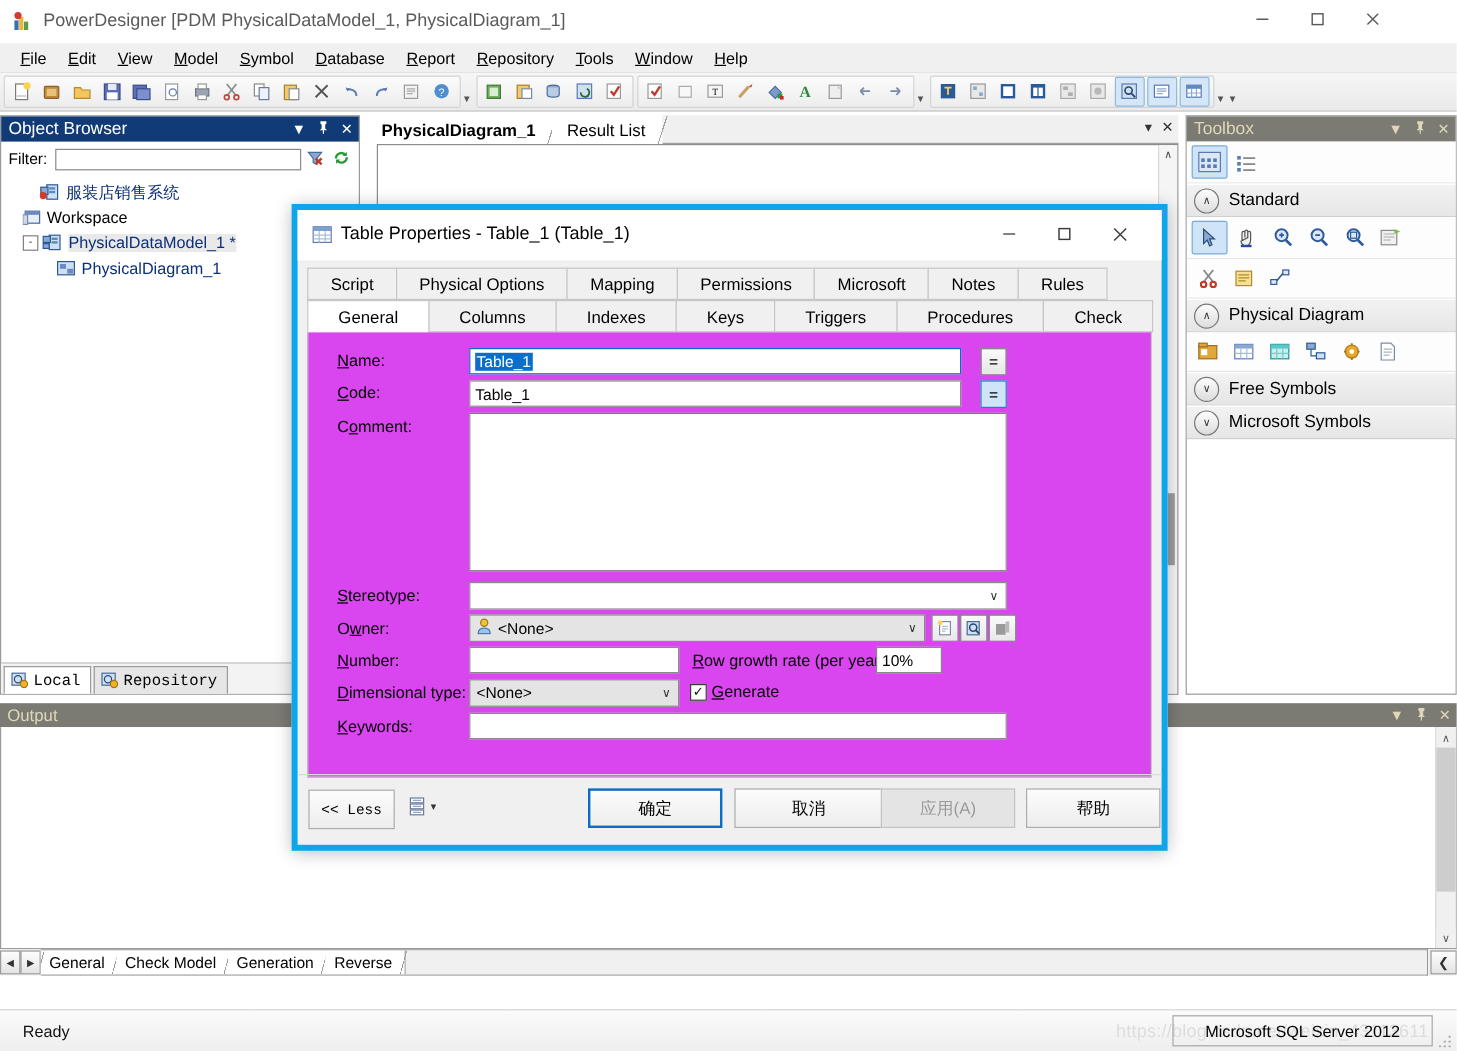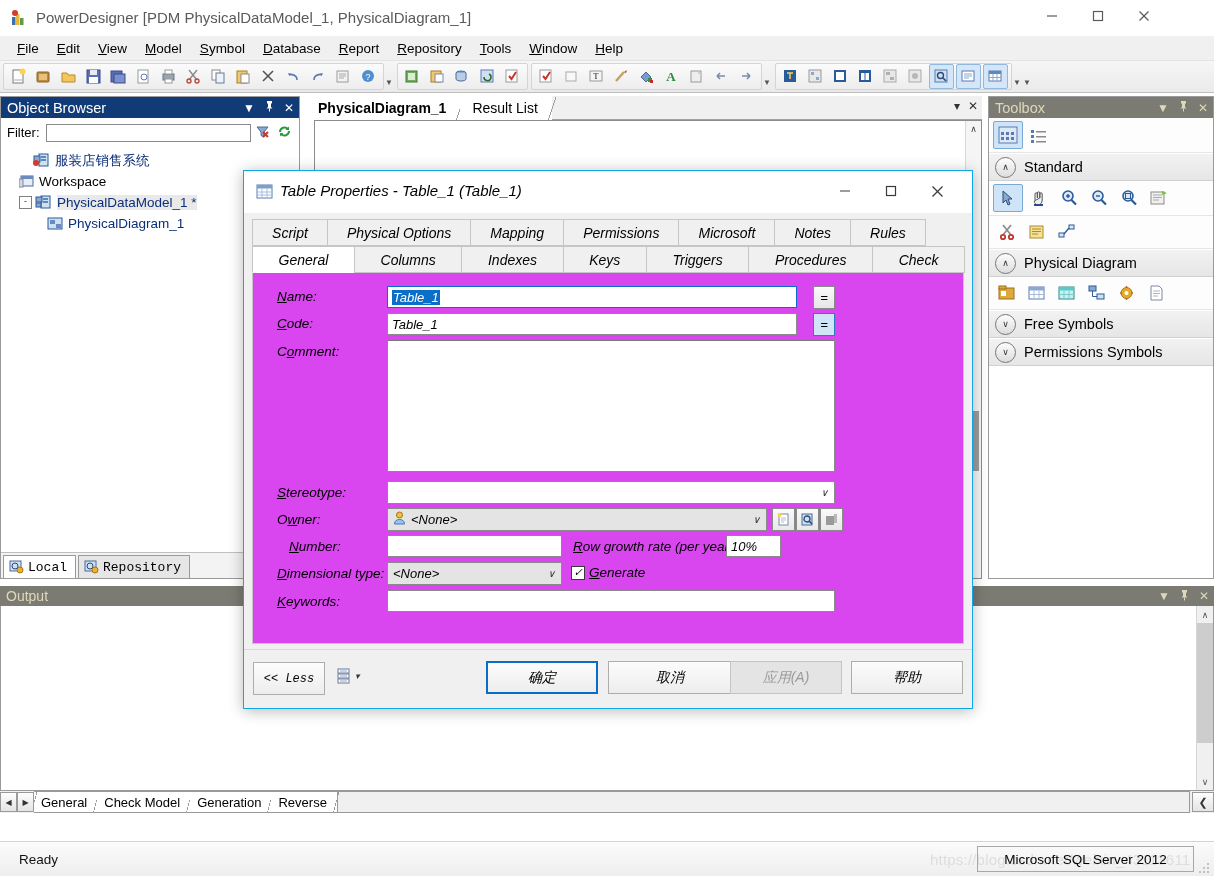--- a/index.html
+++ b/index.html
@@ -273,39 +273,39 @@
     width: 19px; height: 19px; border-radius: 50%; border: 1px solid #777;
     background: linear-gradient(#fdfdfd,#dcdcdc);
     display: flex; align-items: center; justify-content: center;
     font-size: 9px; color: #333; margin-right: 8px; flex: none;
   }
   .tbx-group .gname { font-size: 14.5px; color: #000; }
 
   
   .dlg {
     position: absolute; left: 243px; top: 170px; width: 730px; height: 539px;
-    background: #f0f0f0; border: 1px solid #0ea5e9;
-    box-shadow: 0 2px 14px rgba(0,0,0,.28); box-sizing: border-box; font-style: italic;
+    background: #f0f0f0; border: 5px solid #0ea5e9;
+    box-shadow: 0 2px 14px rgba(0,0,0,.28); box-sizing: border-box;
   }
   .dlg-title {
     height: 42px; background: #ffffff; position: relative;
   }
   .dlg-title .d-icon { position: absolute; left: 12px; top: 12px; }
   .dlg-title .d-text {
     position: absolute; left: 36px; top: 11px; font-size: 15px; color: #000;
     white-space: nowrap;
   }
   .dwin {
     position: absolute; top: 0; width: 46px; height: 40px;
     display: flex; align-items: center; justify-content: center;
   }
   #d-min { right: 104px; } #d-max { right: 58px; } #d-close { right: 12px; }
 
   .dlg-tabs { padding: 6px 8px 0 8px; }
-  .tabrow { display: flex; justify-content: flex-end; }
+  .tabrow { display: flex; }
   .tab {
     height: 27px; display: flex; align-items: center; justify-content: center;
     background: #f0f0f0; border: 1px solid #c6c6c6; margin-right: -1px;
     font-size: 14px; color: #000; padding: 0 11px; box-sizing: border-box;
     white-space: nowrap;
   }
   .tab.active {
     background: #ffffff; border-bottom-color: #ffffff; font-weight: normal;
   }
   .tabpage {
@@ -943,21 +943,21 @@
           </svg>
         </span>
     </div>
 
     <div class="tbx-group">
       <span class="tbx-chev">∨</span>
       <span class="gname">Free Symbols</span>
     </div>
     <div class="tbx-group">
       <span class="tbx-chev">∨</span>
-      <span class="gname">Permissions Symbols</span>
+      <span class="gname">Microsoft Symbols</span>
     </div>
   </div>
 
   <div class="out-panel">
     <div class="out-caption">
       <span class="cap-text">Output</span>
       <span class="cap-btn">▼</span>
       <span class="cap-btn">
         <svg width="11" height="12" viewBox="0 0 11 12">
             <path d="M3 1h5v2l-1 1v3l1.5 1.5H2.5L4 7V4L3 3z" fill="#ded8b9"></path>
@@ -1111,21 +1111,21 @@
             <line x1="9" y1="9" x2="12" y2="12" stroke="#2a4a7a" stroke-width="1.6"></line>
           </svg>
       </div>
       <div class="smallbtn" style="position:absolute; left:567px; top:235px;">
         <svg width="15" height="15">
             <path d="M2 4h8v9H2z" fill="#9a9a9a"></path>
             <path d="M10 2h3v9h-3z" fill="#b8b8b8"></path>
           </svg>
       </div>
 
-      <div class="frow" style="left:36px; top:266px;">
+      <div class="frow" style="left:24px; top:266px;">
         <span class="flabel" style="width:110px;"><u>N</u>umber:</span>
       </div>
       <div class="finput" style="position:absolute; left:134px; top:262px; width:175px;">
         <span></span>
       </div>
       <span class="flabel" style="position:absolute; left:320px; top:266px;"><u>R</u>ow growth rate (per year):</span>
       <div class="finput" style="position:absolute; left:473px; top:262px; width:55px;">
         <span>10%</span>
       </div>
 

